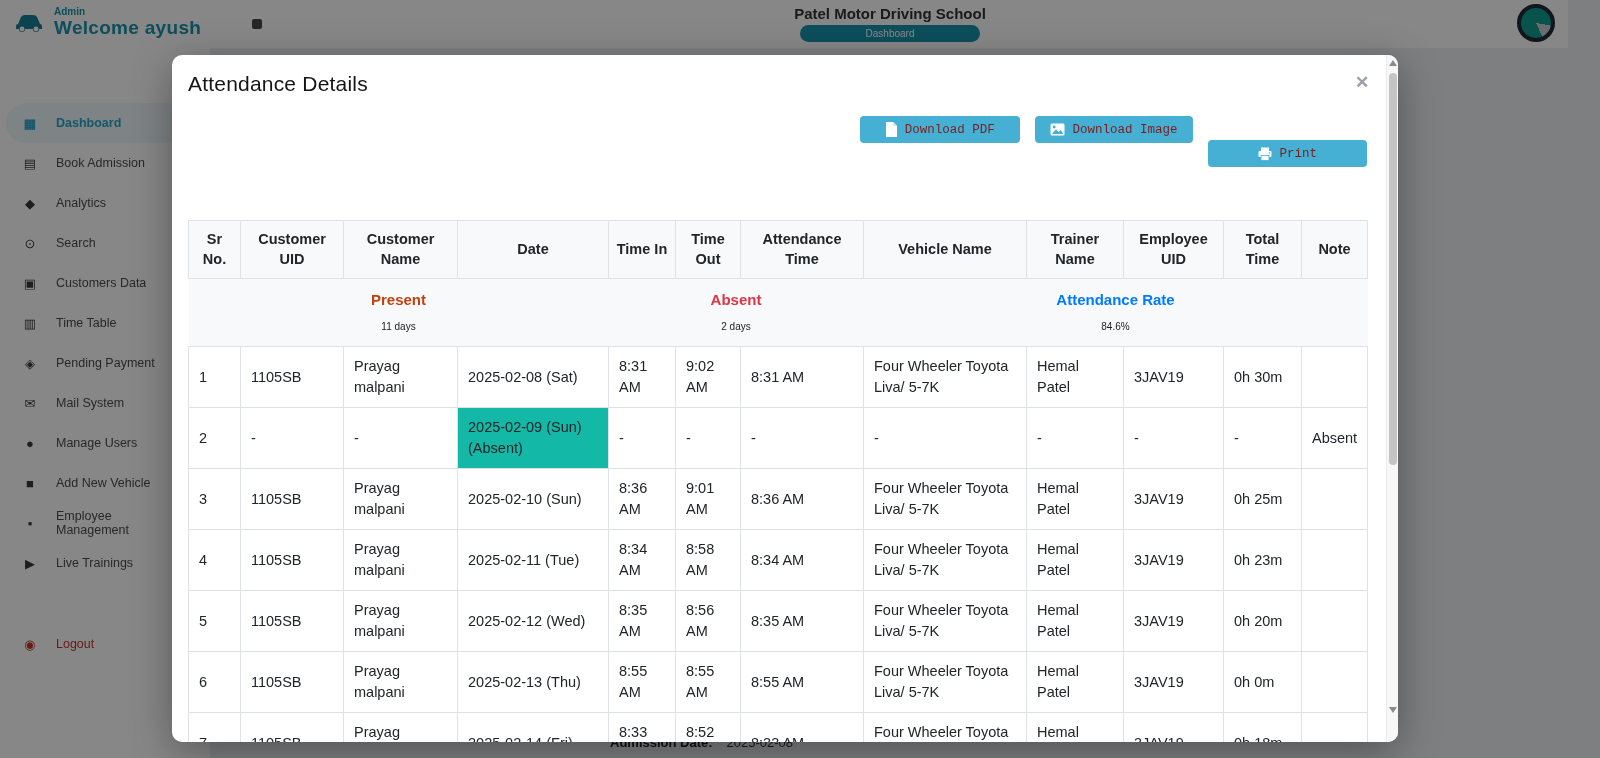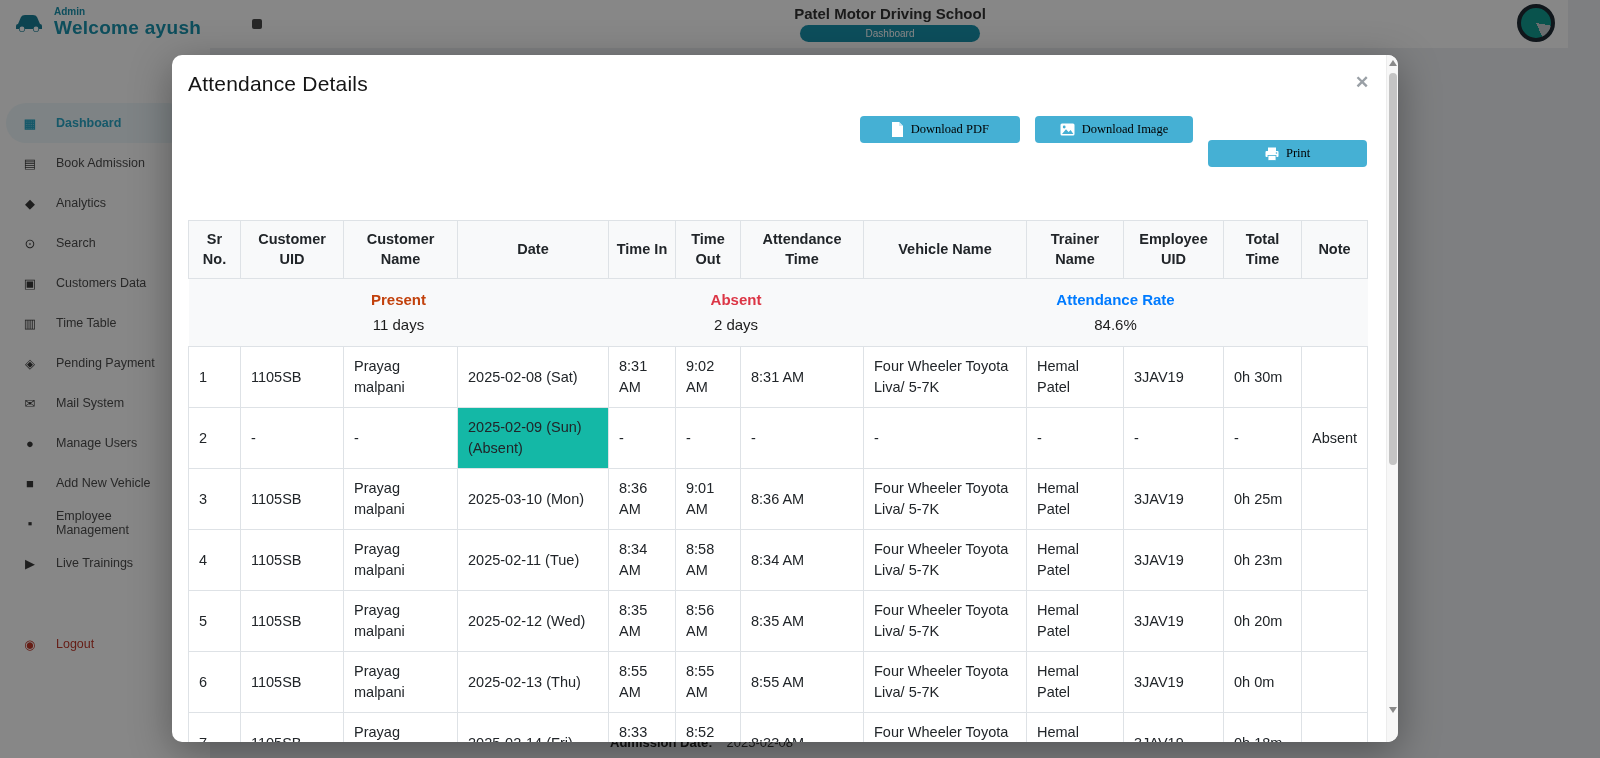--- a/index.html
+++ b/index.html
@@ -32,34 +32,34 @@
   
   .overlay { position:absolute; inset:0; background:rgba(0,0,0,0.47); z-index:5; }
 
   
   .modal { position:absolute; left:172px; top:55px; width:1226px; height:687px; background:#fff; z-index:10;
            border-radius:10px; box-shadow:0 10px 40px rgba(0,0,0,.35); overflow:hidden; }
   .modal-title { position:absolute; left:16px; top:17px; font-size:21px; font-weight:normal; color:#151515; letter-spacing:.2px; }
   .modal-close { position:absolute; left:1178px; top:16px; width:24px; height:24px; font-size:17px; font-weight:bold; color:#9aa0a6;
                  text-align:center; line-height:24px; cursor:pointer; background:none; border:none; }
   .btn-row { position:absolute; left:688px; top:61px; width:507px; display:flex; gap:15px; }
-  .blue-btn { height:27px; border:none; border-radius:4px; background:#45b0d4; color:#000000; font-size:12.5px;
-              font-family:Liberation Serif, serif; display:flex; align-items:center; justify-content:center; gap:7px; cursor:pointer; }
+  .blue-btn { height:27px; border:none; border-radius:4px; background:#45b0d4; color:#7f1d1d; font-size:12.5px;
+              font-family:Liberation Mono, monospace; display:flex; align-items:center; justify-content:center; gap:7px; cursor:pointer; }
   .blue-btn svg { display:block; }
   #btn-pdf { width:163px; } #btn-img { width:162px; } #btn-print { width:162px;margin-top:24px; }
 
   
   .att-table { position:absolute; left:16px; top:122px; width:1179px; border-collapse:collapse; table-layout:fixed;
                font-size:14.5px; color:#212529;margin-top:43px; }
   .att-table th, .att-table td { border:1px solid #dee2e6; vertical-align:middle; }
   .att-table th { background:#f8f9fa; font-weight:bold; text-align:center; height:58px; padding:4px 6px; line-height:1.35; }
   .att-table td { padding:9px 10px; line-height:1.45; text-align:left; height:61px; background:#fff; }
   tr.summary-row td { background:#f8f9fa; border-left:none; border-right:none; height:68px; text-align:center; padding:8px 4px; }
   tr.summary-row .sum-label { font-weight:bold; font-size:15px; display:block; margin-bottom:4px; }
-  tr.summary-row .sum-value { font-size:15px; color:#1c1c1c; }
+  tr.summary-row .sum-value { font-size:10px; color:#1c1c1c; }
   .present-c { color:#c2410c; } .absent-c { color:#dc3545; } .rate-c { color:#007bff; }
   td.absent-cell { background:#14b8a6; }
 
   
   .scrollbar { position:absolute; left:1214px; top:0; width:12px; height:687px; background:#f7f7f7; border-left:1px solid #ececec; }
   .sb-up { position:absolute; left:2px; top:5px; width:0; height:0; border-left:4px solid transparent; border-right:4px solid transparent; border-bottom:6px solid #8a8a8a; }
   .sb-down { position:absolute; left:2px; top:652px; width:0; height:0; border-left:4px solid transparent; border-right:4px solid transparent; border-top:6px solid #8a8a8a; }
   .sb-thumb { position:absolute; left:2px; top:18px; width:8px; height:392px; background:#c4c4c4; border-radius:5px; }
 </style>
 </head>
@@ -250,21 +250,21 @@
           <td>-</td>
           <td>-</td>
           <td>-</td>
           <td>-</td>
           <td>Absent</td>
         </tr>
         <tr>
           <td>3</td>
           <td>1105SB</td>
           <td>Prayag malpani</td>
-          <td>2025-03-10 (Mon)</td>
+          <td>2025-02-10 (Sun)</td>
           <td>8:36 AM</td>
           <td>9:01 AM</td>
           <td>8:36 AM</td>
           <td>Four Wheeler Toyota Liva/ 5-7K</td>
           <td>Hemal Patel</td>
           <td>3JAV19</td>
           <td>0h 25m</td>
           <td></td>
         </tr>
         <tr>

